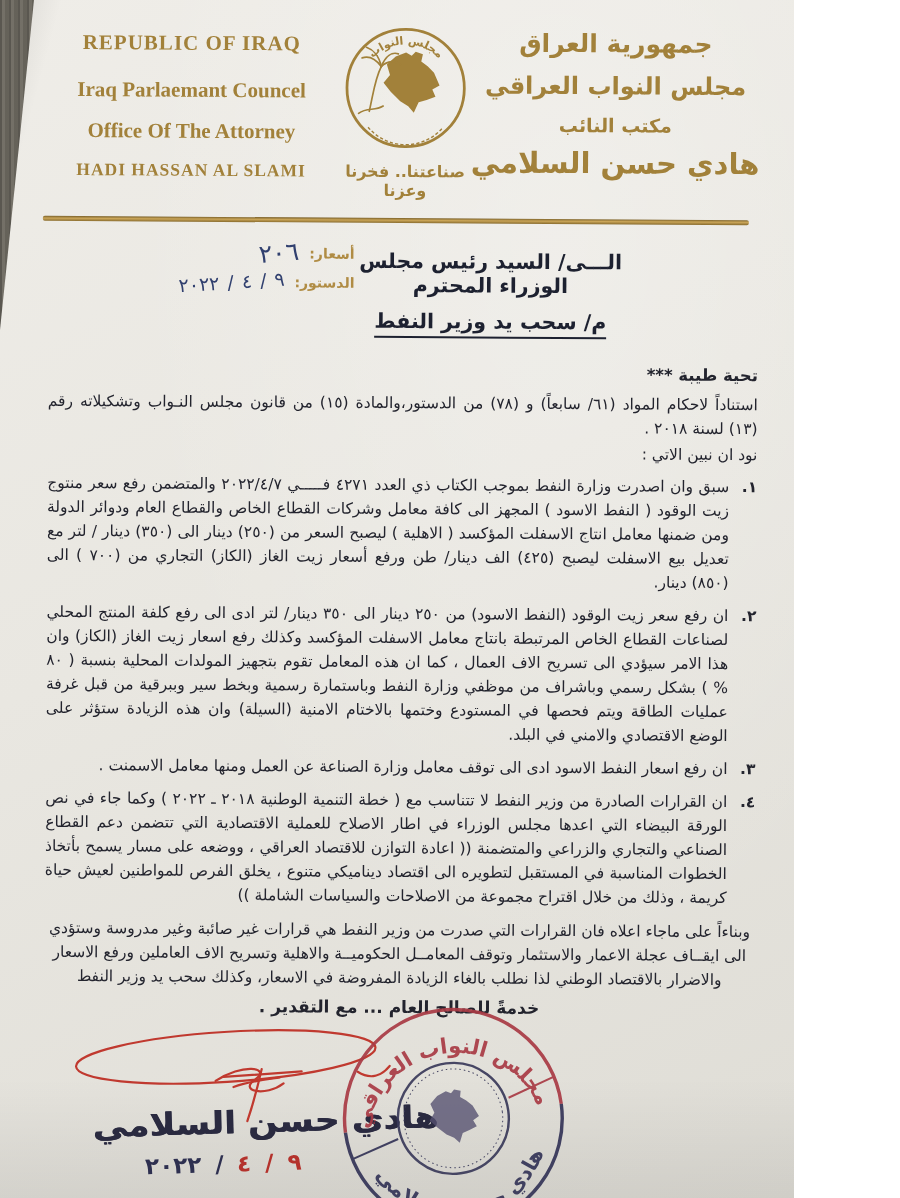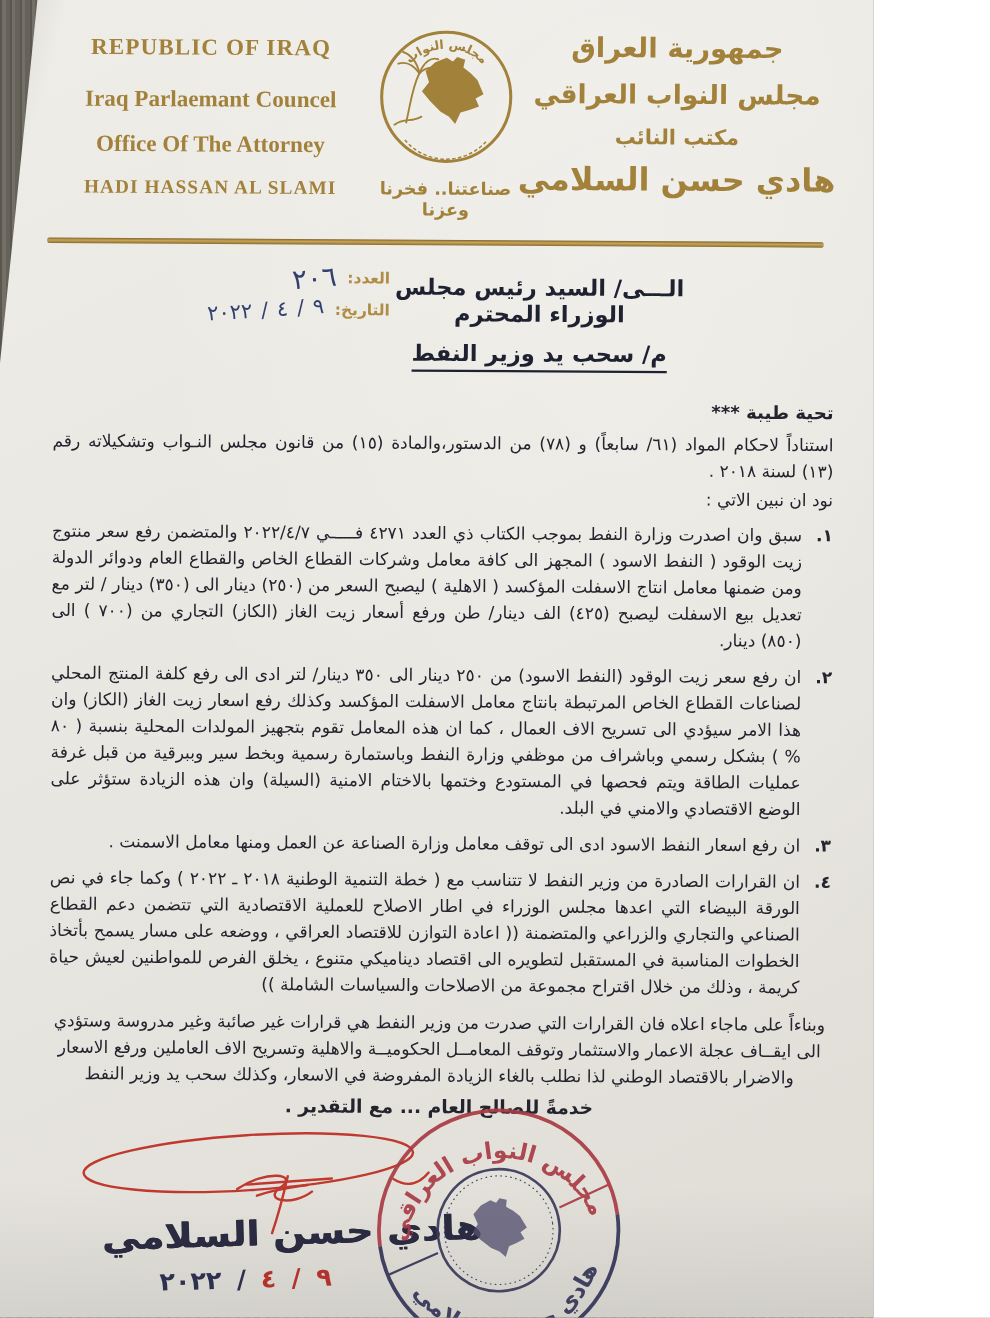--- a/index.html
+++ b/index.html
@@ -122,25 +122,25 @@
         <div class="a3">مكتب النائب</div>
         <div class="a4">هادي حسن السلامي</div>
       </div>
     </div>
 
     <div class="gold-rule"></div>
 
     <div class="meta-row">
       <div class="meta">
         <div class="mrow">
-          <span class="mlabel">العدد:</span>
+          <span class="mlabel">أسعار:</span>
           <span class="hand num">٢٠٦</span>
         </div>
         <div class="mrow">
-          <span class="mlabel">التاريخ:</span>
+          <span class="mlabel">الدستور:</span>
           <span class="hand date">٩ / ٤ / ٢٠٢٢</span>
         </div>
       </div>
       <div class="address">
         <div class="to">الـــى/ السيد رئيس مجلس الوزراء المحترم</div>
         <div><span class="subj">م/ سحب يد وزير النفط</span></div>
       </div>
     </div>
 
     <div class="body-text">

